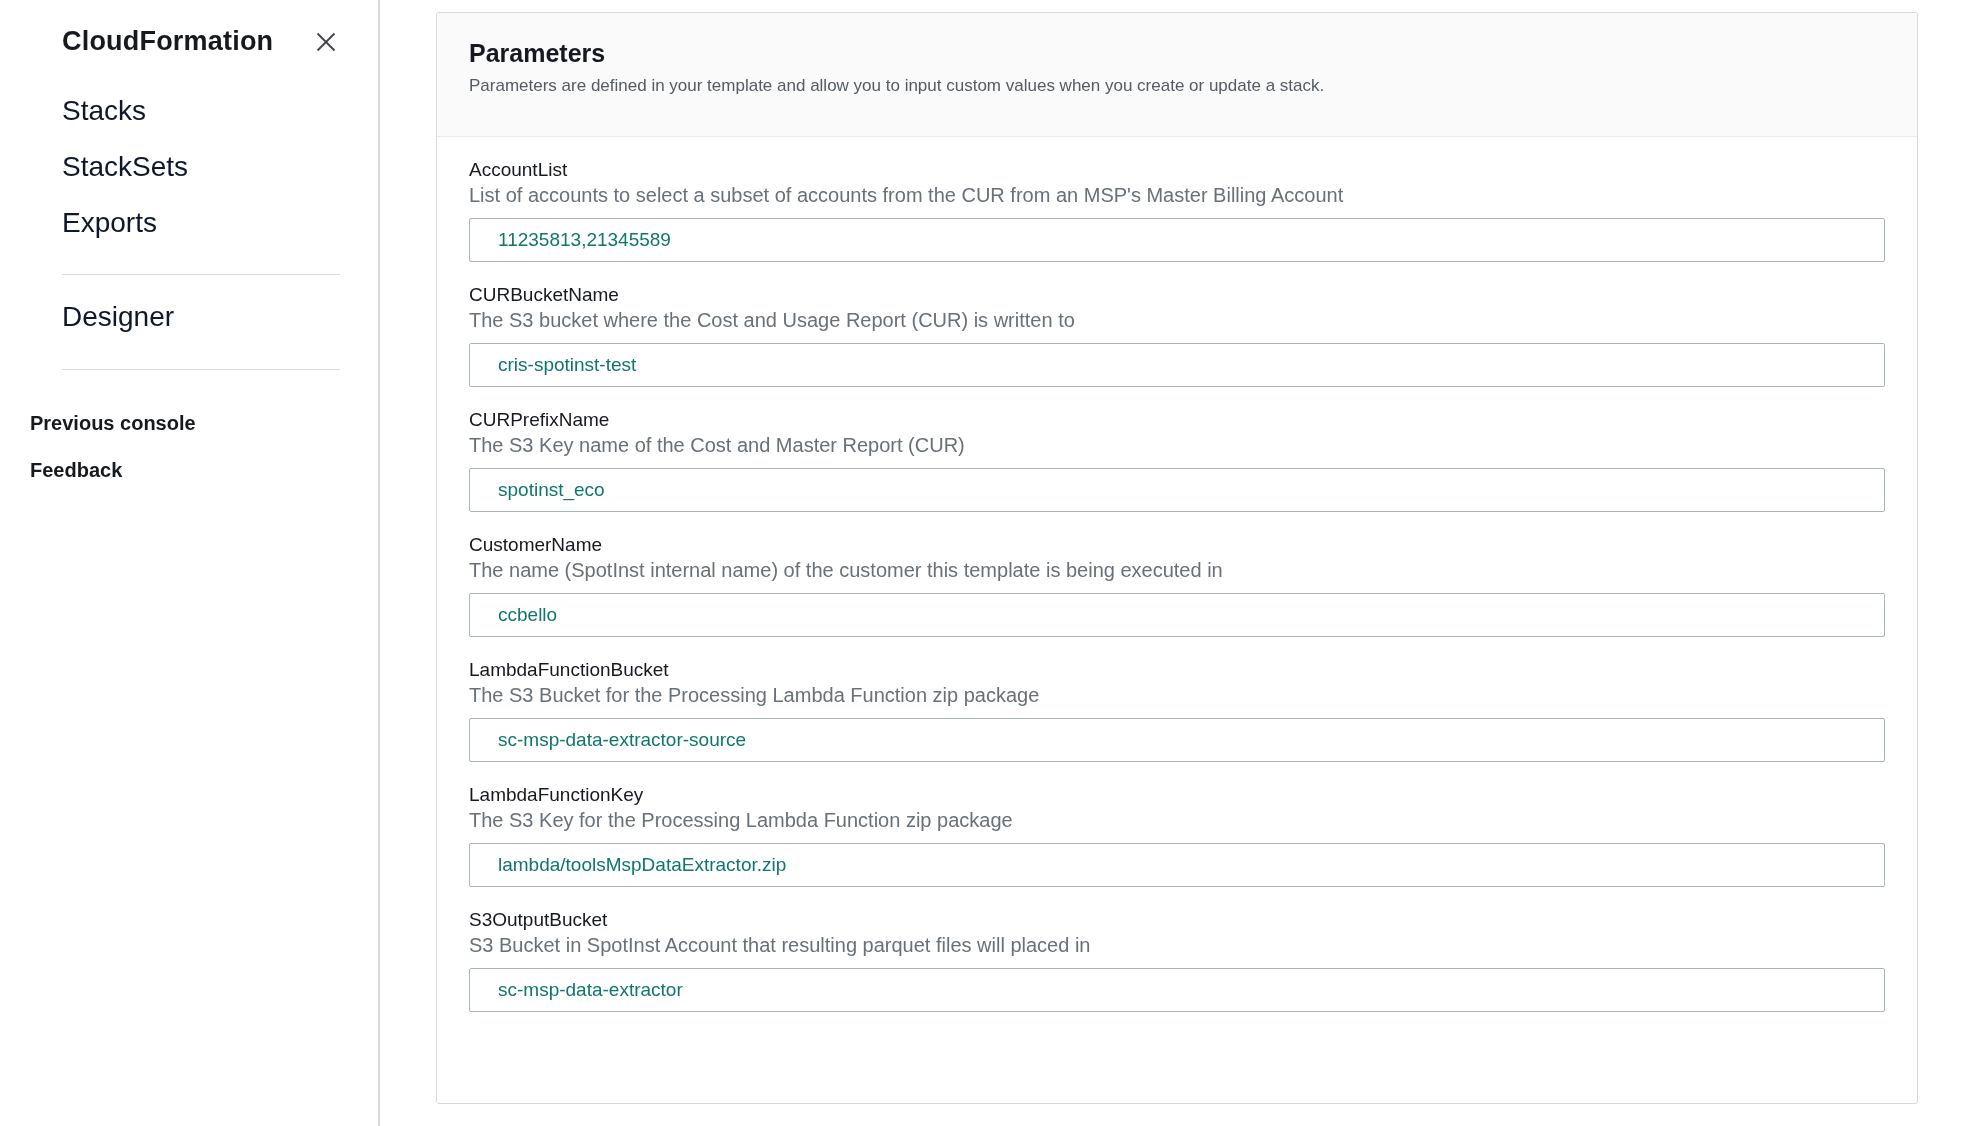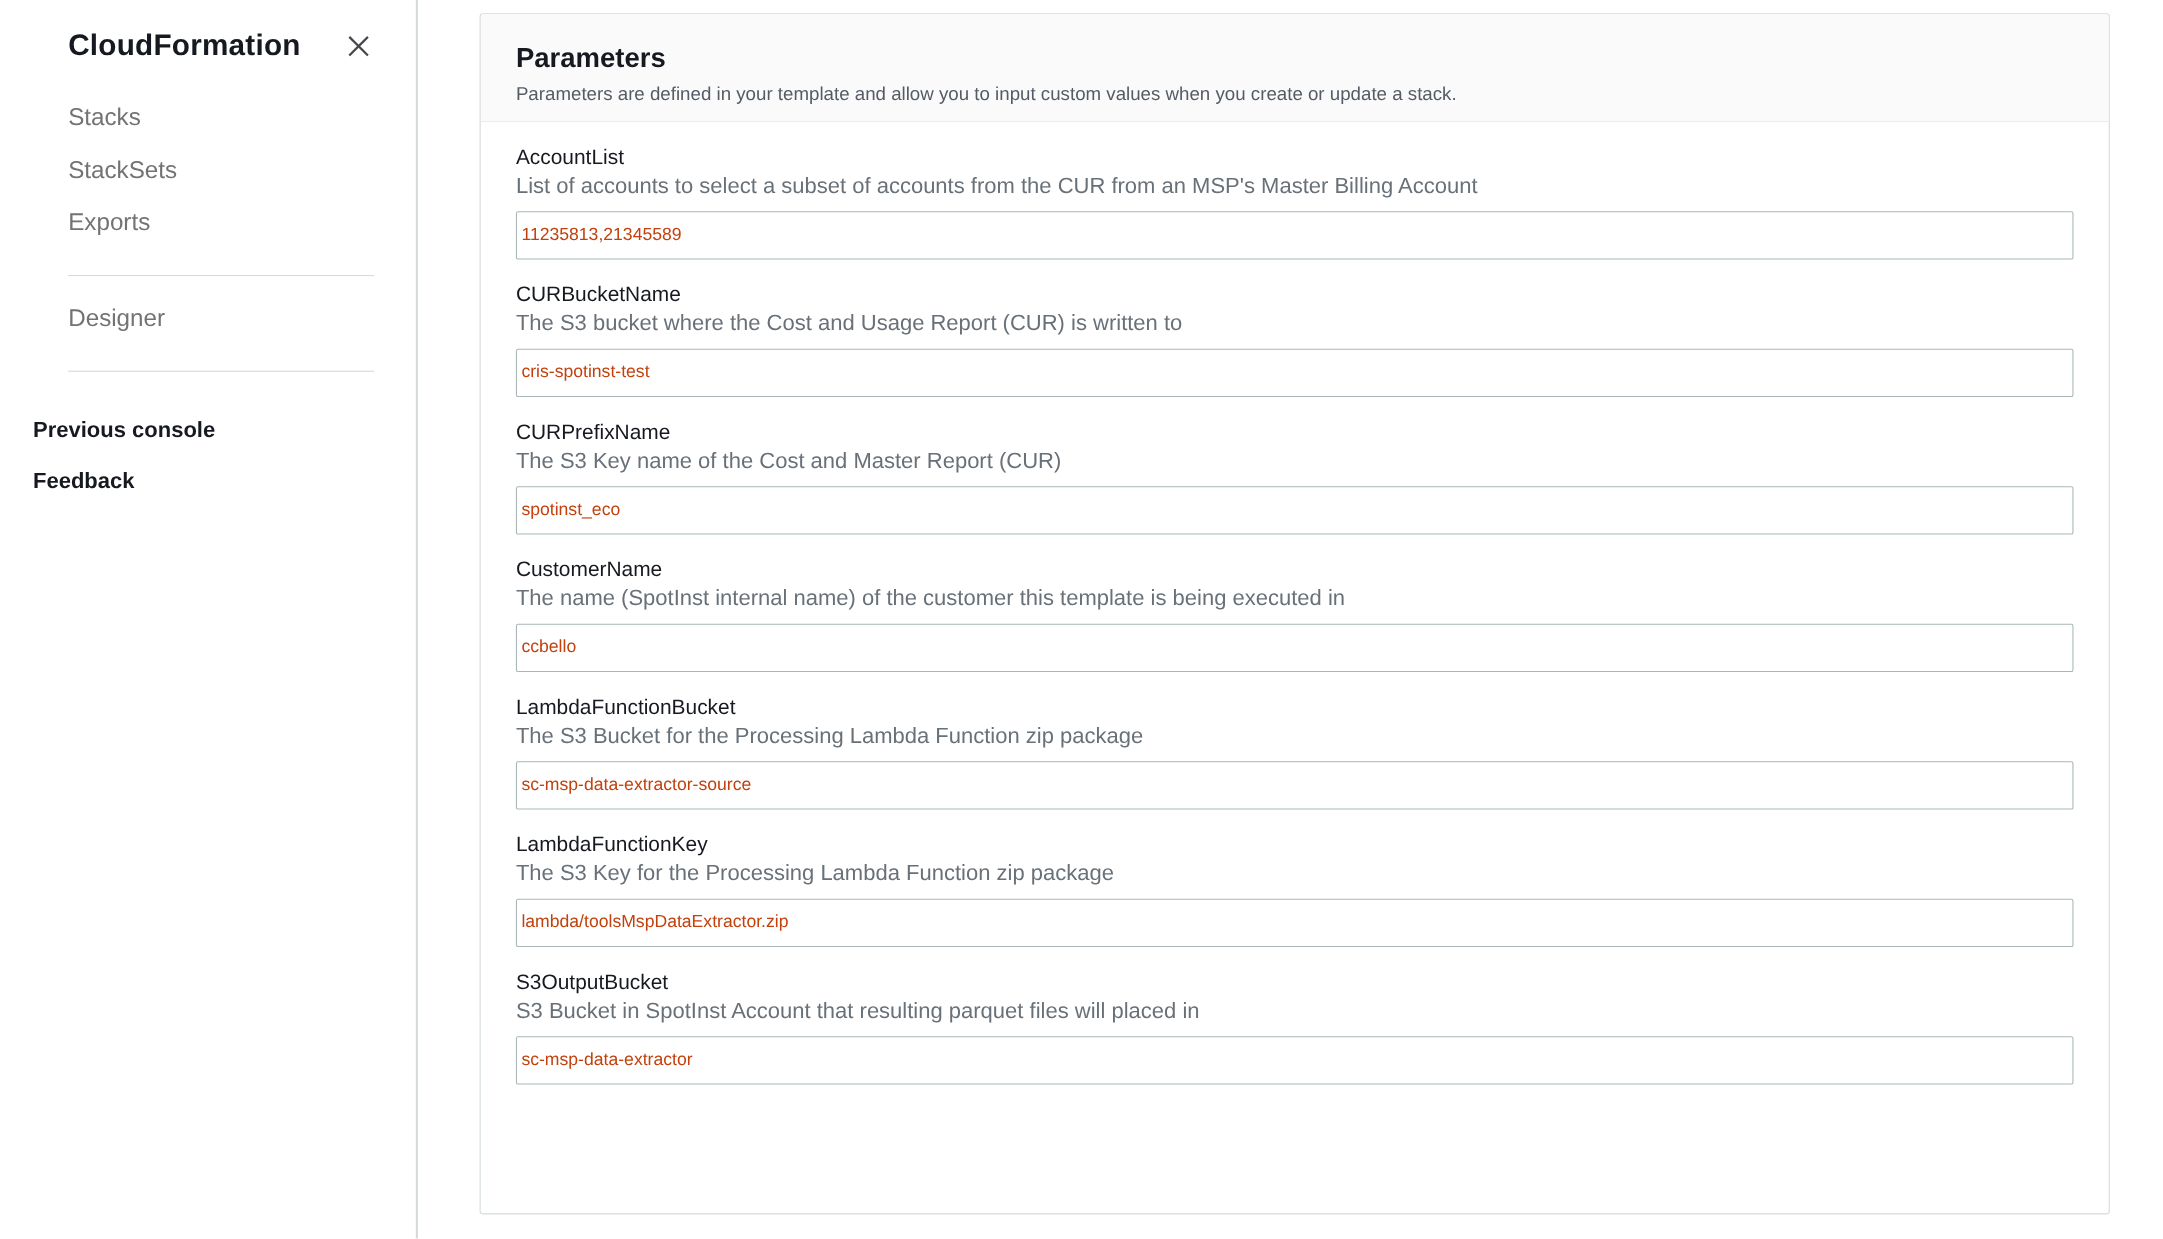--- a/index.html
+++ b/index.html
@@ -59,22 +59,22 @@
     height: 2px;
     background: #16191f;
   }
   .close-icon::before { transform: rotate(45deg); }
   .close-icon::after  { transform: rotate(-45deg); }
 
   .nav-group {
     padding: 4px 0 14px 0;
   }
   .nav-item {
-    font-size: 22px;
-    color: #737373;
+    font-size: 28px;
+    color: #0f172a;
     padding: 9px 0 9px 62px;
     cursor: pointer;
     line-height: 1.35;
   }
   .nav-divider {
     height: 1px;
     background: #d5dbdb;
     margin: 10px 38px 10px 62px;
   }
   .nav-item-strong {
@@ -98,21 +98,21 @@
   }
   .panel {
     border: 1px solid #d5dbdb;
     border-radius: 3px;
     background: #ffffff;
     box-sizing: border-box;
     height: 1092px;
     overflow: hidden;
   }
   .panel-header {
-    padding: 26px 32px 14px 32px;
+    padding: 26px 32px 40px 32px;
     border-bottom: 1px solid #eaeded;
     background: #fafafa;
   }
   .panel-title {
     font-size: 25px;
     font-weight: bold;
     color: #16191f;
     margin: 0 0 8px 0;
   }
   .panel-subtitle {
@@ -135,23 +135,23 @@
     font-size: 20px;
     color: #687078;
     margin-bottom: 11px;
   }
   .field-input {
     width: 100%;
     box-sizing: border-box;
     height: 44px;
     border: 1px solid #aab7b8;
     border-radius: 2px;
-    font-size: 16px;
-    color: #c2410c;
-    padding: 0 4px;
+    font-size: 19px;
+    color: #0f766e;
+    padding: 0 28px;
     font-family: "Liberation Sans", sans-serif;
     background: #ffffff;
     outline: none;
   }
 </style>
 </head>
 <body>
 
 <div class="app">
 

